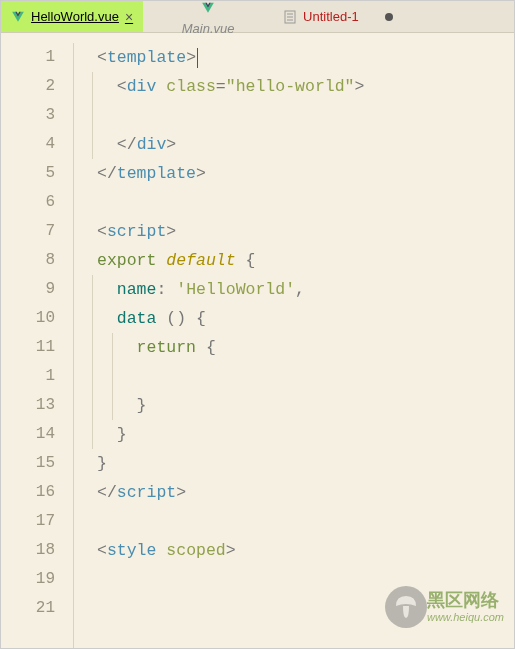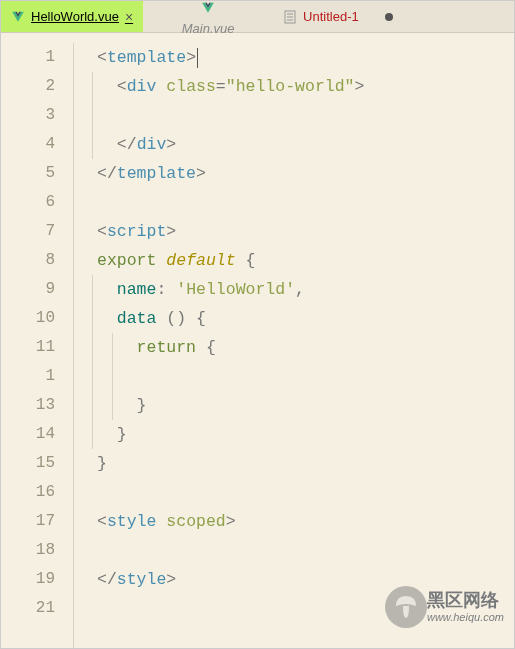--- a/index.html
+++ b/index.html
@@ -100,21 +100,21 @@
     margin-left: 1px;
   }
 
   .watermark {
     position: absolute;
     right: 10px;
     bottom: 20px;
     display: flex;
     align-items: center;
     opacity: 0.55;
-    color: #0f172a;
+    color: #4d7c0f;
     font-family: sans-serif;
   }
   .watermark .logo {
     width: 42px; height: 42px;
     border-radius: 50%;
     background: #888;
     display: flex;
     align-items: center; justify-content: center;
   }
   .watermark .txt { line-height: 1.1; }
@@ -191,24 +191,24 @@
       <div class="line"></div>
       <div class="line"><span class="punc">&lt;</span><span class="tagname">script</span><span class="punc">&gt;</span></div>
       <div class="line"><span class="kw-export">export</span>&nbsp;<span class="kw-default">default</span>&nbsp;<span class="punc">{</span></div>
       <div class="line">&nbsp;&nbsp;<span class="prop">name</span><span class="punc">:</span>&nbsp;<span class="strlit">'HelloWorld'</span><span class="punc">,</span></div>
       <div class="line">&nbsp;&nbsp;<span class="prop">data</span>&nbsp;<span class="punc">()</span>&nbsp;<span class="punc">{</span></div>
       <div class="line">&nbsp;&nbsp;&nbsp;&nbsp;<span class="kw-return">return</span>&nbsp;<span class="punc">{</span></div>
       <div class="line"></div>
       <div class="line">&nbsp;&nbsp;&nbsp;&nbsp;<span class="punc">}</span></div>
       <div class="line">&nbsp;&nbsp;<span class="punc">}</span></div>
       <div class="line"><span class="punc">}</span></div>
+      <div class="line"><span class="punc">&lt;/</span><span class="tagname">script</span><span class="punc">&gt;</span></div>
       <div class="line"></div>
       <div class="line"><span class="punc">&lt;</span><span class="tagname">style</span>&nbsp;<span class="kw-scoped">scoped</span><span class="punc">&gt;</span></div>
       <div class="line"></div>
-      <div class="line"><span class="punc">&lt;/</span><span class="tagname">style</span><span class="punc">&gt;</span></div>
       <div class="line"></div>
       <div class="guide" style="left: 0px; top: 10px; height: 609px;"></div>
       <div class="guide" style="left: 19.4px; top: 39px; height: 87px;"></div>
       <div class="guide" style="left: 19.4px; top: 242px; height: 174px;"></div>
       <div class="guide" style="left: 38.8px; top: 300px; height: 87px;"></div>
     </div>
 </div>
 
 <div class="watermark">
   <div class="logo">

